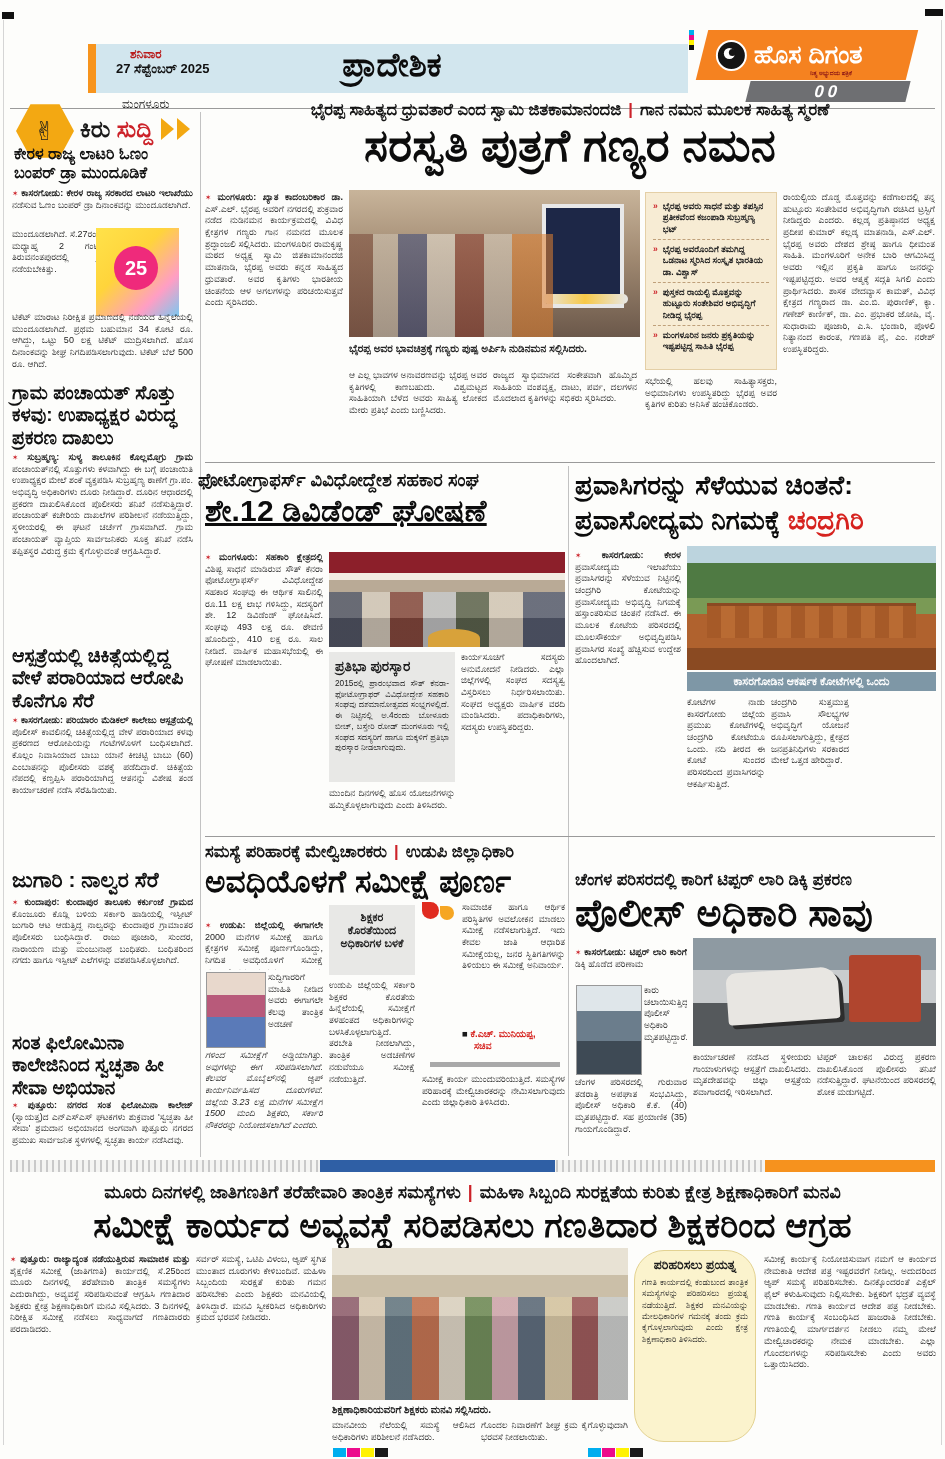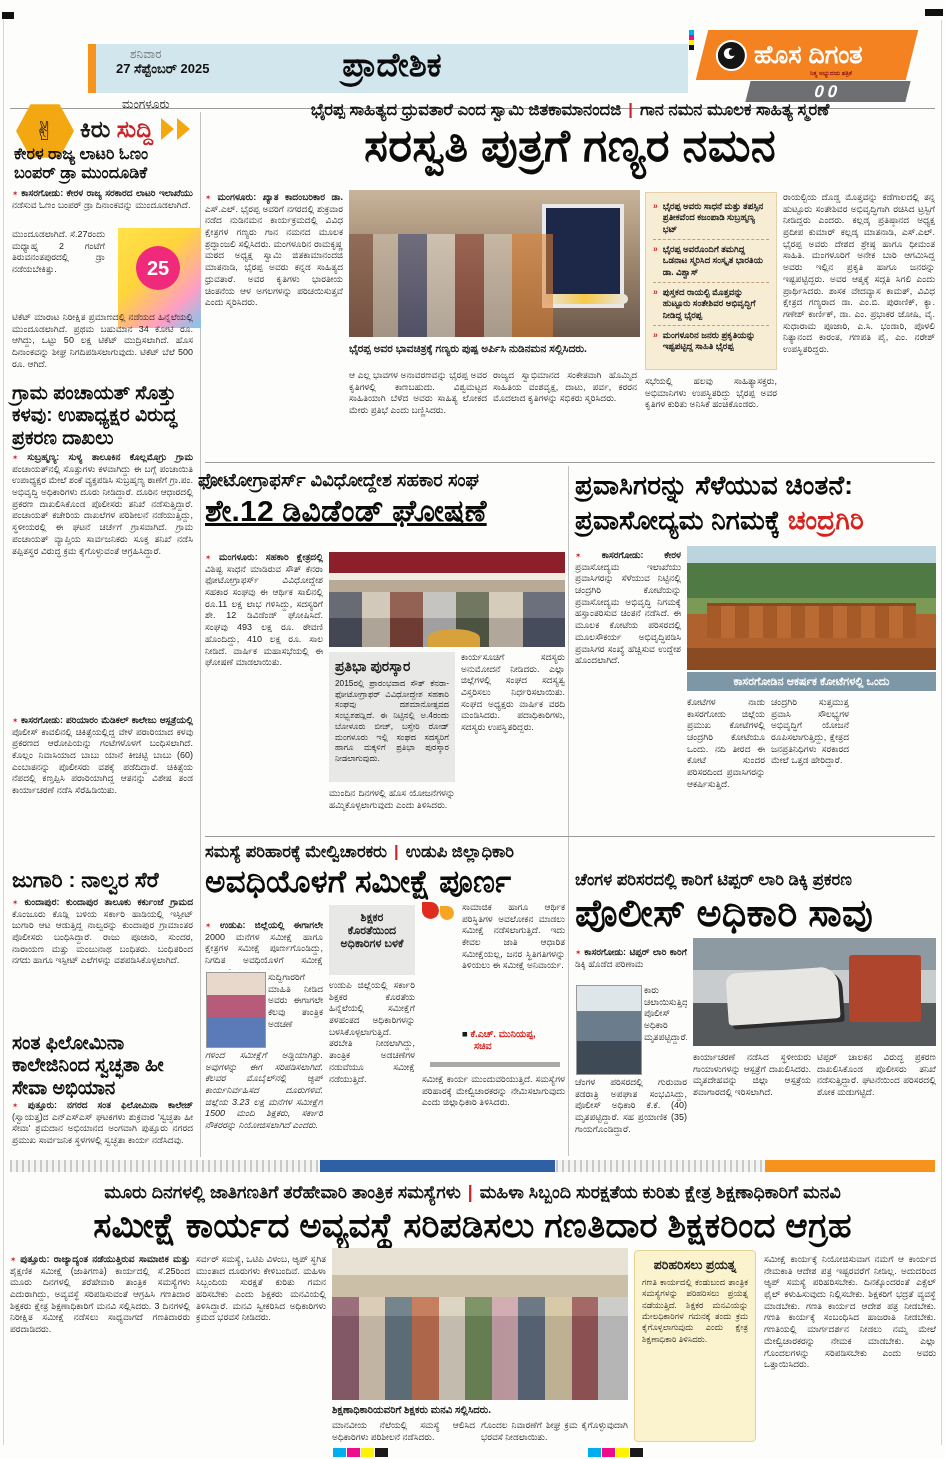--- a/index.html
+++ b/index.html
@@ -13,21 +13,21 @@
   .hl{position:absolute;font-weight:bold;color:#0c0c0c;letter-spacing:.2px;}
   .cap{position:absolute;font-weight:bold;color:#222;font-size:10.5px;line-height:1.2;}
   .photo{position:absolute;overflow:hidden;}
   .rule{position:absolute;background:#9a9a9a;height:1px;}
   .vrule{position:absolute;background:#c2c2c2;width:1px;}
   .pipe{color:#cc2229;font-weight:bold;padding:0 7px;}
   .center{text-align:center;}
   
   .bluestrip{position:absolute;background:#d2e6ee;}
   .orangebar{position:absolute;background:#f7941d;}
-  .day{color:#737373;font-weight:normal;font-size:12px;}
+  .day{color:#b91c1c;font-weight:bold;font-size:12px;}
   .logo-orange{position:absolute;background:#f58220;transform:skewX(-14deg);display:flex;align-items:center;gap:7px;padding:0 14px;}
   .logo-gray{position:absolute;background:#6e6f72;transform:skewX(-14deg);color:#fff;font-weight:bold;
              font-size:17px;display:flex;align-items:center;justify-content:center;letter-spacing:4px;}
   .logo-circ{width:27px;height:27px;border-radius:50%;background:#151515;border:2px solid #fff;position:relative;flex:0 0 auto;transform:skewX(14deg);}
   .logo-circ div{position:absolute;left:6px;top:6px;width:11px;height:11px;border-radius:50%;background:#fff;}
   .logo-circ div::after{content:"";position:absolute;left:5px;top:1px;width:7px;height:7px;border-radius:50%;background:#151515;}
   .brandtxt{color:#fff;font-weight:bold;font-size:25px;transform:skewX(14deg);white-space:nowrap;}
   .tagline{position:absolute;color:#8b1616;font-size:6px;font-weight:bold;}
   
   .hex{position:absolute;background:#f3a812;clip-path:polygon(25% 4%,75% 4%,100% 50%,75% 96%,25% 96%,0 50%);
@@ -92,28 +92,29 @@
   <div class="hex" style="left:16px;top:102px;width:58px;height:58px;">✌</div>
   <div class="abs" style="left:80px;top:116px;font-size:23px;font-weight:bold;">
     <span>ಕಿರು</span>
     <span style="color:#cc2229;">ಸುದ್ದಿ</span>
   </div>
   <div class="abs" style="left:158px;top:118px;"><span class="chv"></span><span class="chv"></span></div>
 
   <div class="sbhead" style="left:14px;top:145px;width:177px;font-size:16px;">ಕೇರಳ ರಾಜ್ಯ ಲಾಟರಿ ಓಣಂ ಬಂಪರ್ ಡ್ರಾ ಮುಂದೂಡಿಕೆ</div>
   <div class="tb dl" style="left:12px;top:188px;width:181px;height:40px;">ಕಾಸರಗೋಡು: ಕೇರಳ ರಾಜ್ಯ ಸರಕಾರದ ಲಾಟರಿ ಇಲಾಖೆಯು ನಡೆಸುವ ಓಣಂ ಬಂಪರ್ ಡ್ರಾ ದಿನಾಂಕವನ್ನು ಮುಂದೂಡಲಾಗಿದೆ.</div>
   <div class="tb" style="left:12px;top:229px;width:93px;height:80px;">ಮುಂದೂಡಲಾಗಿದೆ. ಸೆ.27ರಂದು ಮಧ್ಯಾಹ್ನ 2 ಗಂಟೆಗೆ ತಿರುವನಂತಪುರದಲ್ಲಿ ಡ್ರಾ ನಡೆಯಬೇಕಿತ್ತು.</div>
-  <div class="photo" style="left:118px;top:228px;width:83px;height:100px;background:linear-gradient(135deg,#ffe24a 0%,#ffd43b 40%,#ff9ec4 75%,#7cc8f0 100%);">
+  <div class="photo" style="left:96px;top:228px;width:83px;height:88px;background:linear-gradient(135deg,#ffe24a 0%,#ffd43b 40%,#ff9ec4 75%,#7cc8f0 100%);">
     <div style="position:absolute;left:18px;top:18px;width:44px;height:44px;border-radius:50%;background:#ef2a7b;color:#fff;font-weight:bold;font-size:20px;display:flex;align-items:center;justify-content:center;">25</div>
   </div>
   <div class="tb" style="left:12px;top:312px;width:181px;height:60px;">ಟಿಕೆಟ್ ಮಾರಾಟ ನಿರೀಕ್ಷಿತ ಪ್ರಮಾಣದಲ್ಲಿ ನಡೆಯದ ಹಿನ್ನೆಲೆಯಲ್ಲಿ ಮುಂದೂಡಲಾಗಿದೆ. ಪ್ರಥಮ ಬಹುಮಾನ 34 ಕೋಟಿ ರೂ. ಆಗಿದ್ದು, ಒಟ್ಟು 50 ಲಕ್ಷ ಟಿಕೆಟ್ ಮುದ್ರಿಸಲಾಗಿದೆ. ಹೊಸ ದಿನಾಂಕವನ್ನು ಶೀಘ್ರ ನಿಗದಿಪಡಿಸಲಾಗುವುದು. ಟಿಕೆಟ್ ಬೆಲೆ 500 ರೂ. ಆಗಿದೆ.</div>
 
   <div class="sbhead" style="left:12px;top:382px;width:181px;font-size:19px;">ಗ್ರಾಮ ಪಂಚಾಯತ್ ಸೊತ್ತು ಕಳವು: ಉಪಾಧ್ಯಕ್ಷರ ವಿರುದ್ಧ ಪ್ರಕರಣ ದಾಖಲು</div>
   <div class="tb dl" style="left:12px;top:452px;width:181px;height:186px;">ಸುಬ್ರಹ್ಮಣ್ಯ: ಸುಳ್ಯ ತಾಲೂಕಿನ ಕೊಲ್ಲಮೊಗ್ರು ಗ್ರಾಮ ಪಂಚಾಯತ್‌ನಲ್ಲಿ ಸೊತ್ತುಗಳು ಕಳವಾಗಿದ್ದು ಈ ಬಗ್ಗೆ ಪಂಚಾಯಿತಿ ಉಪಾಧ್ಯಕ್ಷರ ಮೇಲೆ ಶಂಕೆ ವ್ಯಕ್ತಪಡಿಸಿ ಸುಬ್ರಹ್ಮಣ್ಯ ಠಾಣೆಗೆ ಗ್ರಾ.ಪಂ. ಅಭಿವೃದ್ಧಿ ಅಧಿಕಾರಿಗಳು ದೂರು ನೀಡಿದ್ದಾರೆ. ದೂರಿನ ಆಧಾರದಲ್ಲಿ ಪ್ರಕರಣ ದಾಖಲಿಸಿಕೊಂಡ ಪೊಲೀಸರು ತನಿಖೆ ನಡೆಸುತ್ತಿದ್ದಾರೆ. ಪಂಚಾಯತ್ ಕಚೇರಿಯ ದಾಖಲೆಗಳ ಪರಿಶೀಲನೆ ನಡೆಯುತ್ತಿದ್ದು, ಸ್ಥಳೀಯರಲ್ಲಿ ಈ ಘಟನೆ ಚರ್ಚೆಗೆ ಗ್ರಾಸವಾಗಿದೆ. ಗ್ರಾಮ ಪಂಚಾಯತ್ ವ್ಯಾಪ್ತಿಯ ಸಾರ್ವಜನಿಕರು ಸೂಕ್ತ ತನಿಖೆ ನಡೆಸಿ ತಪ್ಪಿತಸ್ಥರ ವಿರುದ್ಧ ಕ್ರಮ ಕೈಗೊಳ್ಳುವಂತೆ ಆಗ್ರಹಿಸಿದ್ದಾರೆ.</div>
 
+  <div class="sbhead" style="left:12px;top:645px;width:181px;font-size:19px;">ಆಸ್ಪತ್ರೆಯಲ್ಲಿ ಚಿಕಿತ್ಸೆಯಲ್ಲಿದ್ದ ವೇಳೆ ಪರಾರಿಯಾದ ಆರೋಪಿ ಕೊನೆಗೂ ಸೆರೆ</div>
   <div class="tb dl" style="left:12px;top:715px;width:181px;height:146px;">ಕಾಸರಗೋಡು: ಪರಿಯಾರಂ ಮೆಡಿಕಲ್ ಕಾಲೇಜು ಆಸ್ಪತ್ರೆಯಲ್ಲಿ ಪೊಲೀಸ್ ಕಾವಲಿನಲ್ಲಿ ಚಿಕಿತ್ಸೆಯಲ್ಲಿದ್ದ ವೇಳೆ ಪರಾರಿಯಾದ ಕಳವು ಪ್ರಕರಣದ ಆರೋಪಿಯನ್ನು ಗಂಟೆಗಳೊಳಗೆ ಬಂಧಿಸಲಾಗಿದೆ. ಕೊಲ್ಲಂ ನಿವಾಸಿಯಾದ ಬಾಬು ಯಾನೆ ಕೀಚಟ್ಟಿ ಬಾಬು (60) ಎಂಬಾತನನ್ನು ಪೊಲೀಸರು ವಶಕ್ಕೆ ಪಡೆದಿದ್ದಾರೆ. ಚಿಕಿತ್ಸೆಯ ನೆಪದಲ್ಲಿ ಕಣ್ತಪ್ಪಿಸಿ ಪರಾರಿಯಾಗಿದ್ದ ಆತನನ್ನು ವಿಶೇಷ ತಂಡ ಕಾರ್ಯಾಚರಣೆ ನಡೆಸಿ ಸೆರೆಹಿಡಿಯಿತು.</div>
 
   <div class="sbhead" style="left:12px;top:868px;width:181px;font-size:21px;">ಜುಗಾರಿ : ನಾಲ್ವರ ಸೆರೆ</div>
   <div class="tb dl" style="left:12px;top:897px;width:181px;height:128px;">ಕುಂದಾಪುರ: ಕುಂದಾಪುರ ತಾಲೂಕು ಕರ್ಕುಂಜೆ ಗ್ರಾಮದ ಕೊಂಜೂರು ಕೊಡ್ಲಿ ಬಳಿಯ ಸರ್ಕಾರಿ ಹಾಡಿಯಲ್ಲಿ ಇಸ್ಪೀಟ್ ಜುಗಾರಿ ಆಟ ಆಡುತ್ತಿದ್ದ ನಾಲ್ವರನ್ನು ಕುಂದಾಪುರ ಗ್ರಾಮಾಂತರ ಪೊಲೀಸರು ಬಂಧಿಸಿದ್ದಾರೆ. ರಾಜು ಪೂಜಾರಿ, ಸುಂದರ, ನಾರಾಯಣ ಮತ್ತು ಮಂಜುನಾಥ ಬಂಧಿತರು. ಬಂಧಿತರಿಂದ ನಗದು ಹಾಗೂ ಇಸ್ಪೀಟ್ ಎಲೆಗಳನ್ನು ವಶಪಡಿಸಿಕೊಳ್ಳಲಾಗಿದೆ.</div>
 
   <div class="sbhead" style="left:12px;top:1032px;width:181px;font-size:19px;">ಸಂತ ಫಿಲೋಮಿನಾ ಕಾಲೇಜಿನಿಂದ ಸ್ವಚ್ಛತಾ ಹೀ ಸೇವಾ ಅಭಿಯಾನ</div>
   <div class="tb dl" style="left:12px;top:1100px;width:181px;height:56px;">ಪುತ್ತೂರು: ನಗರದ ಸಂತ ಫಿಲೋಮಿನಾ ಕಾಲೇಜ್ (ಸ್ವಾಯತ್ತ)ದ ಎನ್‌ಎಸ್‌ಎಸ್ ಘಟಕಗಳು ಶುಕ್ರವಾರ 'ಸ್ವಚ್ಛತಾ ಹೀ ಸೇವಾ' ಶ್ರಮದಾನ ಅಭಿಯಾನದ ಅಂಗವಾಗಿ ಪುತ್ತೂರು ನಗರದ ಪ್ರಮುಖ ಸಾರ್ವಜನಿಕ ಸ್ಥಳಗಳಲ್ಲಿ ಸ್ವಚ್ಛತಾ ಕಾರ್ಯ ನಡೆಸಿದವು.</div>
 
   <div class="kick center" style="left:205px;top:100px;width:730px;font-size:16.5px;">
     <span>ಭೈರಪ್ಪ ಸಾಹಿತ್ಯದ ಧ್ರುವತಾರೆ ಎಂದ ಸ್ವಾಮಿ ಜಿತಕಾಮಾನಂದಜಿ</span><span class="pipe">|</span><span>ಗಾನ ನಮನ ಮೂಲಕ ಸಾಹಿತ್ಯ ಸ್ಮರಣೆ</span>
@@ -122,21 +123,21 @@
 
   <div class="photo" style="left:349px;top:190px;width:291px;height:147px;background:linear-gradient(180deg,#c8b49a 0%,#a18a72 45%,#6b584a 100%);">
     <div style="position:absolute;right:16px;top:14px;width:74px;height:96px;background:#1d2747;border:4px solid #e8e8e8;"></div>
     <div style="position:absolute;right:12px;top:104px;width:86px;height:10px;background:linear-gradient(90deg,#e7e7e7,#f7c948,#e7e7e7);border-radius:5px;"></div>
     <div style="position:absolute;left:0;bottom:0;width:70%;height:70%;background:linear-gradient(90deg,#7a4a3a 0 12%,#cfc4b4 12% 24%,#3c4a7a 24% 38%,#e8e2d6 38% 52%,#8a3b2e 52% 66%,#d9cfc0 66% 80%,#e08030 80% 100%);opacity:.55;"></div>
   </div>
   <div class="cap" style="left:349px;top:342px;width:291px;">ಭೈರಪ್ಪ ಅವರ ಭಾವಚಿತ್ರಕ್ಕೆ ಗಣ್ಯರು ಪುಷ್ಪ ಅರ್ಪಿಸಿ ನುಡಿನಮನ ಸಲ್ಲಿಸಿದರು.</div>
 
   <div class="tb dl" style="left:205px;top:192px;width:138px;height:268px;">ಮಂಗಳೂರು: ಖ್ಯಾತ ಕಾದಂಬರಿಕಾರ ಡಾ. ಎಸ್.ಎಲ್. ಭೈರಪ್ಪ ಅವರಿಗೆ ನಗರದಲ್ಲಿ ಶುಕ್ರವಾರ ನಡೆದ ನುಡಿನಮನ ಕಾರ್ಯಕ್ರಮದಲ್ಲಿ ವಿವಿಧ ಕ್ಷೇತ್ರಗಳ ಗಣ್ಯರು ಗಾನ ನಮನದ ಮೂಲಕ ಶ್ರದ್ಧಾಂಜಲಿ ಸಲ್ಲಿಸಿದರು. ಮಂಗಳೂರಿನ ರಾಮಕೃಷ್ಣ ಮಠದ ಅಧ್ಯಕ್ಷ ಸ್ವಾಮಿ ಜಿತಕಾಮಾನಂದಜಿ ಮಾತನಾಡಿ, ಭೈರಪ್ಪ ಅವರು ಕನ್ನಡ ಸಾಹಿತ್ಯದ ಧ್ರುವತಾರೆ. ಅವರ ಕೃತಿಗಳು ಭಾರತೀಯ ಚಿಂತನೆಯ ಆಳ ಅಗಲಗಳನ್ನು ಪರಿಚಯಿಸುತ್ತವೆ ಎಂದು ಸ್ಮರಿಸಿದರು.</div>
   <div class="tb" style="left:349px;top:370px;width:138px;height:90px;">ಆ ಎಲ್ಲ ಭಾವಗಳ ಅನಾವರಣವನ್ನು ಭೈರಪ್ಪ ಅವರ ಕೃತಿಗಳಲ್ಲಿ ಕಾಣಬಹುದು. ವಿಶ್ವಮಟ್ಟದ ಸಾಹಿತಿಯಾಗಿ ಬೆಳೆದ ಅವರು ಸಾಹಿತ್ಯ ಲೋಕದ ಮೇರು ಪ್ರತಿಭೆ ಎಂದು ಬಣ್ಣಿಸಿದರು.</div>
-  <div class="tb" style="left:493px;top:370px;width:144px;height:90px;">ರಾಜ್ಯದ ಸ್ವಾಭಿಮಾನದ ಸಂಕೇತವಾಗಿ ಹೊಮ್ಮಿದ ಸಾಹಿತಿಯ ವಂಶವೃಕ್ಷ, ದಾಟು, ಪರ್ವ, ಕರರನ ಮೊದಲಾದ ಕೃತಿಗಳನ್ನು ಸಭಿಕರು ಸ್ಮರಿಸಿದರು.</div>
+  <div class="tb" style="left:493px;top:370px;width:144px;height:90px;">ರಾಜ್ಯದ ಸ್ವಾಭಿಮಾನದ ಸಂಕೇತವಾಗಿ ಹೊಮ್ಮಿದ ಸಾಹಿತಿಯ ವಂಶವೃಕ್ಷ, ದಾಟು, ಪರ್ವ, ದಲಗಳನ ಮೊದಲಾದ ಕೃತಿಗಳನ್ನು ಸಭಿಕರು ಸ್ಮರಿಸಿದರು.</div>
 
   <div class="bbox" style="left:645px;top:192px;width:132px;height:178px;">
     <div class="bitem">
         <span class="barrow">»</span>
         <span>ಭೈರಪ್ಪ ಅವರು ಸಾಧನೆ ಮತ್ತು ತಪಸ್ಸಿನ ಪ್ರತೀಕವೆಂದ ಕಜಂಪಾಡಿ ಸುಬ್ರಹ್ಮಣ್ಯ ಭಟ್</span>
       </div>
     <div class="bitem">
         <span class="barrow">»</span>
         <span>ಭೈರಪ್ಪ ಅವರೊಂದಿಗೆ ತಮಗಿದ್ದ ಒಡನಾಟ ಸ್ಮರಿಸಿದ ಸಂಸ್ಕೃತ ಭಾರತಿಯ ಡಾ. ವಿಶ್ವಾಸ್</span>
       </div>
@@ -157,21 +158,21 @@
 
   <div class="kick" style="left:198px;top:470px;width:360px;font-size:18px;">ಫೋಟೋಗ್ರಾಫರ್ಸ್ ವಿವಿಧೋದ್ದೇಶ ಸಹಕಾರ ಸಂಘ</div>
   <div class="hl" style="left:205px;top:494px;width:360px;font-size:30px;text-decoration:underline;">ಶೇ.12 ಡಿವಿಡೆಂಡ್ ಘೋಷಣೆ</div>
   <div class="tb dl" style="left:205px;top:552px;width:118px;height:280px;">ಮಂಗಳೂರು: ಸಹಕಾರಿ ಕ್ಷೇತ್ರದಲ್ಲಿ ವಿಶಿಷ್ಟ ಸಾಧನೆ ಮಾಡಿರುವ ಸೌತ್ ಕೆನರಾ ಫೋಟೋಗ್ರಾಫರ್ಸ್ ವಿವಿಧೋದ್ದೇಶ ಸಹಕಾರ ಸಂಘವು ಈ ಆರ್ಥಿಕ ಸಾಲಿನಲ್ಲಿ ರೂ.11 ಲಕ್ಷ ಲಾಭ ಗಳಿಸಿದ್ದು, ಸದಸ್ಯರಿಗೆ ಶೇ. 12 ಡಿವಿಡೆಂಡ್ ಘೋಷಿಸಿದೆ. ಸಂಘವು 493 ಲಕ್ಷ ರೂ. ಠೇವಣಿ ಹೊಂದಿದ್ದು, 410 ಲಕ್ಷ ರೂ. ಸಾಲ ನೀಡಿದೆ. ವಾರ್ಷಿಕ ಮಹಾಸಭೆಯಲ್ಲಿ ಈ ಘೋಷಣೆ ಮಾಡಲಾಯಿತು.</div>
   <div class="photo" style="left:329px;top:552px;width:236px;height:95px;background:linear-gradient(180deg,#8c1f2a 0 22%,#f2ece2 22% 30%,#b9aa96 30% 70%,#5d4f43 70% 100%);">
     <div style="position:absolute;left:0;bottom:0;width:100%;height:58%;background:linear-gradient(90deg,#33415e 0 14%,#e4ded2 14% 26%,#7a2f28 26% 40%,#cdd6df 40% 54%,#42553f 54% 68%,#e9e2d4 68% 82%,#394a6d 82% 100%);opacity:.6;"></div>
     <div style="position:absolute;left:42%;bottom:0;width:52px;height:18px;border-radius:50% 50% 0 0;background:#d8a23a;"></div>
   </div>
   <div class="graybox" style="left:329px;top:652px;width:126px;height:130px;">
     <div class="boxtitle" style="font-size:14px;text-align:left;">ಪ್ರತಿಭಾ ಪುರಸ್ಕಾರ</div>
-    <div style="font-size:8.3px;line-height:1.3;text-align:justify;margin-top:3px;color:#232323;">2015ರಲ್ಲಿ ಪ್ರಾರಂಭವಾದ ಸೌತ್ ಕೆನರಾ-ಫೋಟೋಗ್ರಾಫರ್ ವಿವಿಧೋದ್ದೇಶ ಸಹಕಾರಿ ಸಂಘವು ದಶಮಾನೋತ್ಸವದ ಸಂಭ್ವಶಪಡ್ಲಿದೆ. ಈ ನಿಟ್ಟಿನಲ್ಲಿ ಅ.4ರಂದು ಬೋಳೂರು ಬೀಚ್, ಬಸ್ತೇರಿ ರೋಡ್ ಮಂಗಳೂರು ಇಲ್ಲಿ ಸಂಘದ ಸದಸ್ಯರಿಗೆ ಹಾಗೂ ಮಕ್ಕಳಿಗೆ ಪ್ರತಿಭಾ ಪುರಸ್ಕಾರ ನೀಡಲಾಗುವುದು.</div>
+    <div style="font-size:8.3px;line-height:1.3;text-align:justify;margin-top:3px;color:#232323;">2015ರಲ್ಲಿ ಪ್ರಾರಂಭವಾದ ಸೌತ್ ಕೆನರಾ-ಫೋಟೋಗ್ರಾಫರ್ ವಿವಿಧೋದ್ದೇಶ ಸಹಕಾರಿ ಸಂಘವು ದಶಮಾನೋತ್ಸವದ ಸಂಭ್ನಗಳಲ್ಲಿದೆ. ಈ ನಿಟ್ಟಿನಲ್ಲಿ ಅ.4ರಂದು ಬೋಳೂರು ಬೀಚ್, ಬಸ್ತೇರಿ ರೋಡ್ ಮಂಗಳೂರು ಇಲ್ಲಿ ಸಂಘದ ಸದಸ್ಯರಿಗೆ ಹಾಗೂ ಮಕ್ಕಳಿಗೆ ಪ್ರತಿಭಾ ಪುರಸ್ಕಾರ ನೀಡಲಾಗುವುದು.</div>
   </div>
   <div class="tb" style="left:329px;top:788px;width:126px;height:44px;">ಮುಂದಿನ ದಿನಗಳಲ್ಲಿ ಹೊಸ ಯೋಜನೆಗಳನ್ನು ಹಮ್ಮಿಕೊಳ್ಳಲಾಗುವುದು ಎಂದು ತಿಳಿಸಿದರು.</div>
   <div class="tb" style="left:461px;top:652px;width:104px;height:180px;">ಕಾರ್ಯಸೂಚಿಗೆ ಸದಸ್ಯರು ಅನುಮೋದನೆ ನೀಡಿದರು. ಎಲ್ಲಾ ಜಿಲ್ಲೆಗಳಲ್ಲಿ ಸಂಘದ ಸದಸ್ಯತ್ವ ವಿಸ್ತರಿಸಲು ನಿರ್ಧರಿಸಲಾಯಿತು. ಸಂಘದ ಅಧ್ಯಕ್ಷರು ವಾರ್ಷಿಕ ವರದಿ ಮಂಡಿಸಿದರು. ಪದಾಧಿಕಾರಿಗಳು, ಸದಸ್ಯರು ಉಪಸ್ಥಿತರಿದ್ದರು.</div>
 
   <div class="hl" style="left:575px;top:468px;width:362px;font-size:26px;line-height:1.35;">
     <span>ಪ್ರವಾಸಿಗರನ್ನು ಸೆಳೆಯುವ ಚಿಂತನೆ:</span><br>
     <span>ಪ್ರವಾಸೋದ್ಯಮ ನಿಗಮಕ್ಕೆ</span>
     <span style="color:#d6231f;">ಚಂದ್ರಗಿರಿ</span>
   </div>
   <div class="tb dl" style="left:575px;top:550px;width:106px;height:282px;">ಕಾಸರಗೋಡು: ಕೇರಳ ಪ್ರವಾಸೋದ್ಯಮ ಇಲಾಖೆಯು ಪ್ರವಾಸಿಗರನ್ನು ಸೆಳೆಯುವ ನಿಟ್ಟಿನಲ್ಲಿ ಚಂದ್ರಗಿರಿ ಕೋಟೆಯನ್ನು ಪ್ರವಾಸೋದ್ಯಮ ಅಭಿವೃದ್ಧಿ ನಿಗಮಕ್ಕೆ ಹಸ್ತಾಂತರಿಸುವ ಚಿಂತನೆ ನಡೆಸಿದೆ. ಈ ಮೂಲಕ ಕೋಟೆಯ ಪರಿಸರದಲ್ಲಿ ಮೂಲಸೌಕರ್ಯ ಅಭಿವೃದ್ಧಿಪಡಿಸಿ ಪ್ರವಾಸಿಗರ ಸಂಖ್ಯೆ ಹೆಚ್ಚಿಸುವ ಉದ್ದೇಶ ಹೊಂದಲಾಗಿದೆ.</div>
@@ -235,21 +236,21 @@
   <div class="tb dl" style="left:10px;top:1254px;width:180px;height:190px;">ಪುತ್ತೂರು: ರಾಜ್ಯಾದ್ಯಂತ ನಡೆಯುತ್ತಿರುವ ಸಾಮಾಜಿಕ ಮತ್ತು ಶೈಕ್ಷಣಿಕ ಸಮೀಕ್ಷೆ (ಜಾತಿಗಣತಿ) ಕಾರ್ಯದಲ್ಲಿ ಸೆ.25ರಿಂದ ಮೂರು ದಿನಗಳಲ್ಲಿ ತರೆಹೇವಾರಿ ತಾಂತ್ರಿಕ ಸಮಸ್ಯೆಗಳು ಎದುರಾಗಿದ್ದು, ಅವ್ಯವಸ್ಥೆ ಸರಿಪಡಿಸುವಂತೆ ಆಗ್ರಹಿಸಿ ಗಣತಿದಾರ ಶಿಕ್ಷಕರು ಕ್ಷೇತ್ರ ಶಿಕ್ಷಣಾಧಿಕಾರಿಗೆ ಮನವಿ ಸಲ್ಲಿಸಿದರು. 3 ದಿನಗಳಲ್ಲಿ ನಿರೀಕ್ಷಿತ ಸಮೀಕ್ಷೆ ನಡೆಸಲು ಸಾಧ್ಯವಾಗದೆ ಗಣತಿದಾರರು ಪರದಾಡಿದರು.</div>
   <div class="tb" style="left:196px;top:1254px;width:130px;height:190px;">ಸರ್ವರ್ ಸಮಸ್ಯೆ, ಒಟಿಪಿ ವಿಳಂಬ, ಆ್ಯಪ್ ಸ್ಥಗಿತ ಮುಂತಾದ ದೂರುಗಳು ಕೇಳಿಬಂದಿವೆ. ಮಹಿಳಾ ಸಿಬ್ಬಂದಿಯ ಸುರಕ್ಷತೆ ಕುರಿತು ಗಮನ ಹರಿಸಬೇಕು ಎಂದು ಶಿಕ್ಷಕರು ಮನವಿಯಲ್ಲಿ ತಿಳಿಸಿದ್ದಾರೆ. ಮನವಿ ಸ್ವೀಕರಿಸಿದ ಅಧಿಕಾರಿಗಳು ಕ್ರಮದ ಭರವಸೆ ನೀಡಿದರು.</div>
 
   <div class="photo" style="left:332px;top:1248px;width:296px;height:152px;background:linear-gradient(180deg,#e8e2d4 0 18%,#cbbfa8 18% 45%,#8d8272 45% 100%);">
     <div style="position:absolute;left:0;bottom:0;width:100%;height:68%;background:linear-gradient(90deg,#7a3b5e 0 9%,#e4d6c2 9% 18%,#3b5e7a 18% 27%,#c2542e 27% 36%,#e8e2d6 36% 45%,#4a7a3b 45% 54%,#d6a2b8 54% 63%,#2e4a6d 63% 72%,#e0cfa8 72% 81%,#8a2f3b 81% 90%,#cdd6df 90% 100%);opacity:.6;"></div>
   </div>
   <div class="cap" style="left:332px;top:1404px;width:296px;font-size:10px;">ಶಿಕ್ಷಣಾಧಿಕಾರಿಯವರಿಗೆ ಶಿಕ್ಷಕರು ಮನವಿ ಸಲ್ಲಿಸಿದರು.</div>
   <div class="tb" style="left:332px;top:1420px;width:143px;height:24px;">ಮಾನವೀಯ ನೆಲೆಯಲ್ಲಿ ಸಮಸ್ಯೆ ಆಲಿಸಿದ ಅಧಿಕಾರಿಗಳು ಪರಿಶೀಲನೆ ನಡೆಸಿದರು.</div>
   <div class="tb" style="left:481px;top:1420px;width:147px;height:24px;">ಗೊಂದಲ ನಿವಾರಣೆಗೆ ಶೀಘ್ರ ಕ್ರಮ ಕೈಗೊಳ್ಳುವುದಾಗಿ ಭರವಸೆ ನೀಡಲಾಯಿತು.</div>
 
-  <div class="yellowbox" style="left:634px;top:1250px;width:122px;height:192px;">
+  <div class="yellowbox" style="left:634px;top:1250px;width:122px;height:192px;border-radius:30px;">
     <div class="boxtitle" style="font-size:12.5px;">ಪರಿಹರಿಸಲು ಪ್ರಯತ್ನ</div>
     <div style="font-size:8.4px;line-height:1.35;text-align:justify;margin-top:4px;color:#232323;">ಗಣತಿ ಕಾರ್ಯದಲ್ಲಿ ಕಂಡುಬಂದ ತಾಂತ್ರಿಕ ಸಮಸ್ಯೆಗಳನ್ನು ಪರಿಹರಿಸಲು ಪ್ರಯತ್ನ ನಡೆಯುತ್ತಿದೆ. ಶಿಕ್ಷಕರ ಮನವಿಯನ್ನು ಮೇಲಧಿಕಾರಿಗಳ ಗಮನಕ್ಕೆ ತಂದು ಕ್ರಮ ಕೈಗೊಳ್ಳಲಾಗುವುದು ಎಂದು ಕ್ಷೇತ್ರ ಶಿಕ್ಷಣಾಧಿಕಾರಿ ತಿಳಿಸಿದರು.</div>
   </div>
   <div class="tb" style="left:764px;top:1254px;width:172px;height:190px;">ಸಮೀಕ್ಷೆ ಕಾರ್ಯಕ್ಕೆ ನಿಯೋಜಿಸುವಾಗ ನಮಗೆ ಆ ಕಾರ್ಯದ ನೇಮಕಾತಿ ಆದೇಶ ಪತ್ರ ಇಷ್ಟರವರೆಗೆ ನೀಡಿಲ್ಲ. ಅದುದರಿಂದ ಆ್ಯಪ್ ಸಮಸ್ಯೆ ಪರಿಹರಿಸಬೇಕು. ದಿನಕ್ಕೊಂದರಂತೆ ಎಕ್ಸೆಲ್ ಫೈಲ್ ಕಳುಹಿಸುವುದು ನಿಲ್ಲಿಸಬೇಕು. ಶಿಕ್ಷಕರಿಗೆ ಭದ್ರತೆ ವ್ಯವಸ್ಥೆ ಮಾಡಬೇಕು. ಗಣತಿ ಕಾರ್ಯದ ಆದೇಶ ಪತ್ರ ನೀಡಬೇಕು. ಗಣತಿ ಕಾರ್ಯಕ್ಕೆ ಸಂಬಂಧಿಸಿದ ಹಾಜರಾತಿ ನೀಡಬೇಕು. ಗಣತಿಯಲ್ಲಿ ಮಾರ್ಗದರ್ಶನ ನೀಡಲು ನಮ್ಮ ಮೇಲೆ ಮೇಲ್ವಿಚಾರಕರನ್ನು ನೇಮಕ ಮಾಡಬೇಕು. ಎಲ್ಲಾ ಗೊಂದಲಗಳನ್ನು ಸರಿಪಡಿಸಬೇಕು ಎಂದು ಅವರು ಒತ್ತಾಯಿಸಿದರು.</div>
 
   <div class="sq" style="left:333px;top:1448px;background:#00aeef;"></div>
   <div class="sq" style="left:347px;top:1448px;background:#ec0c8c;"></div>
   <div class="sq" style="left:361px;top:1448px;background:#fff200;"></div>
   <div class="sq" style="left:375px;top:1448px;background:#1a1a1a;"></div>
   <div class="sq" style="left:588px;top:1448px;background:#00aeef;"></div>

